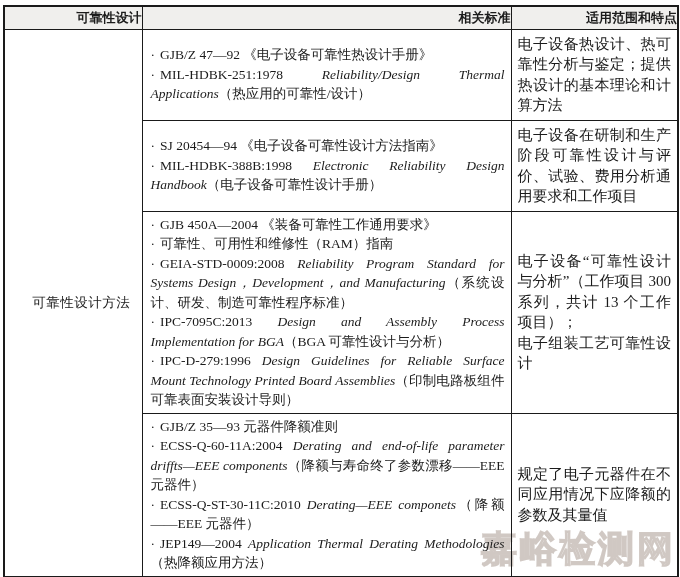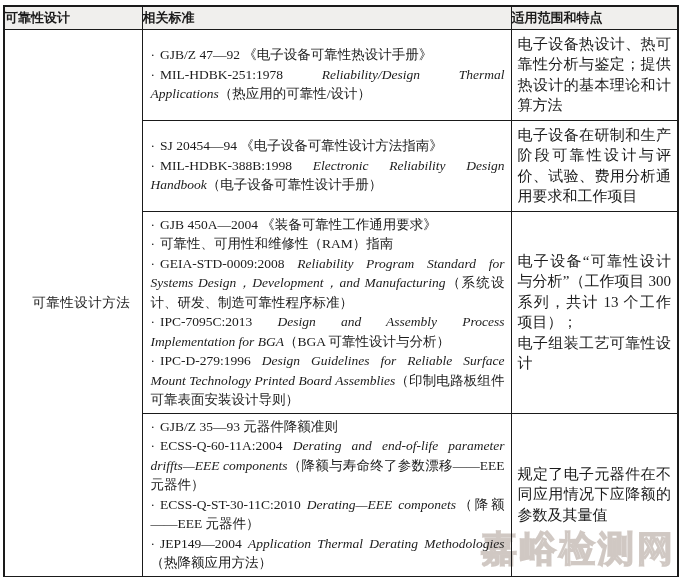--- a/index.html
+++ b/index.html
@@ -24,21 +24,21 @@
     position: absolute; left: 3px; top: 5px; z-index: 2;
     width: 674px; table-layout: fixed;
     border-collapse: collapse; background: transparent;
     font-size: 13.5px;
   }
   table.main, table.main th, table.main td { border: 1px solid #1a1a1a; }
   table.main { border-width: 2px; }
 
   th.hdr {
     height: 23px; background: #f0efed; font-weight: bold;
-    font-size: 13px; text-align: left; vertical-align: middle;
+    font-size: 13px; text-align: right; vertical-align: middle;
     font-family: "Liberation Sans", "DejaVu Sans", sans-serif;
   }
 
   td { vertical-align: middle; background: transparent; padding-left: 16px; }
 
   .cat-cell {
     text-align: center; font-size: 13.5px; letter-spacing: 0.5px;
     width: 138px;
   }
   .std-cell {

